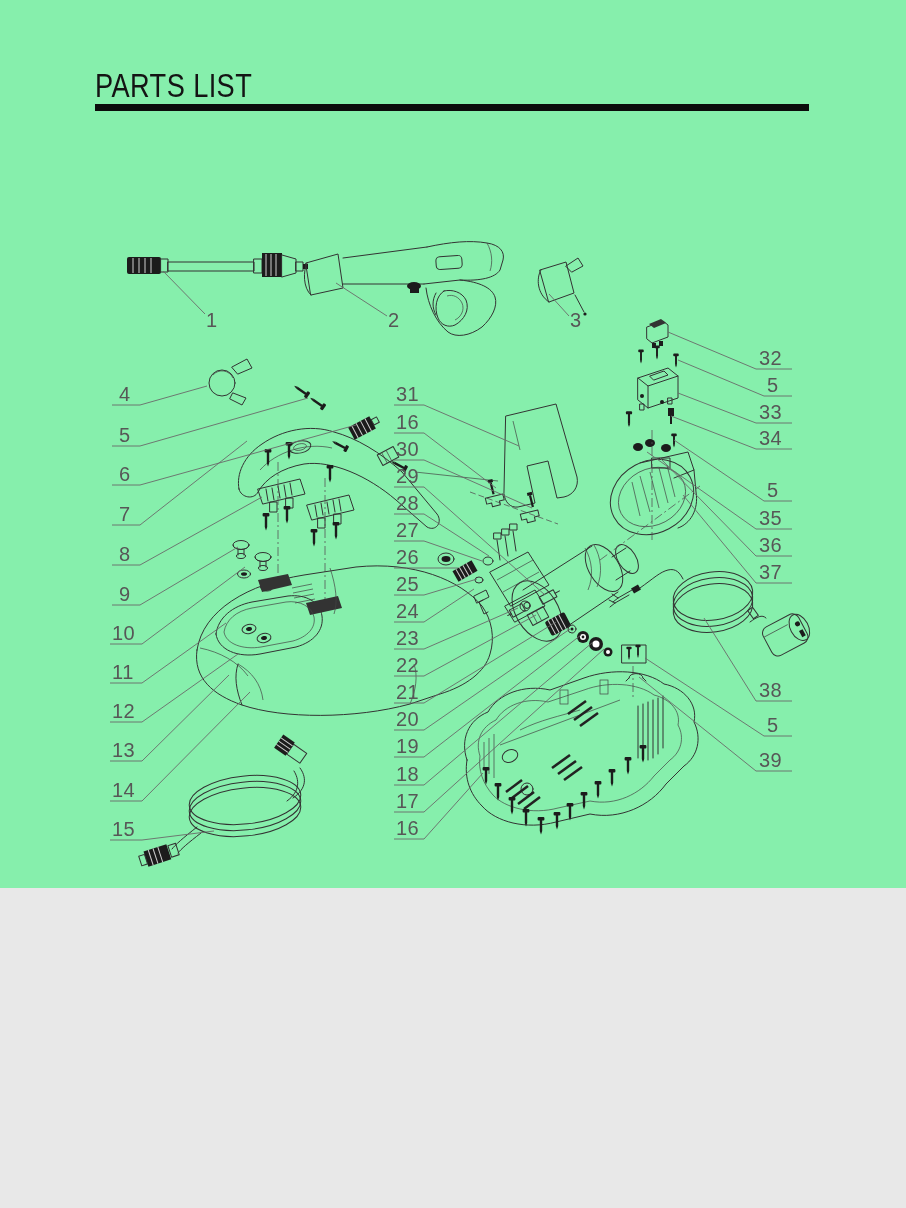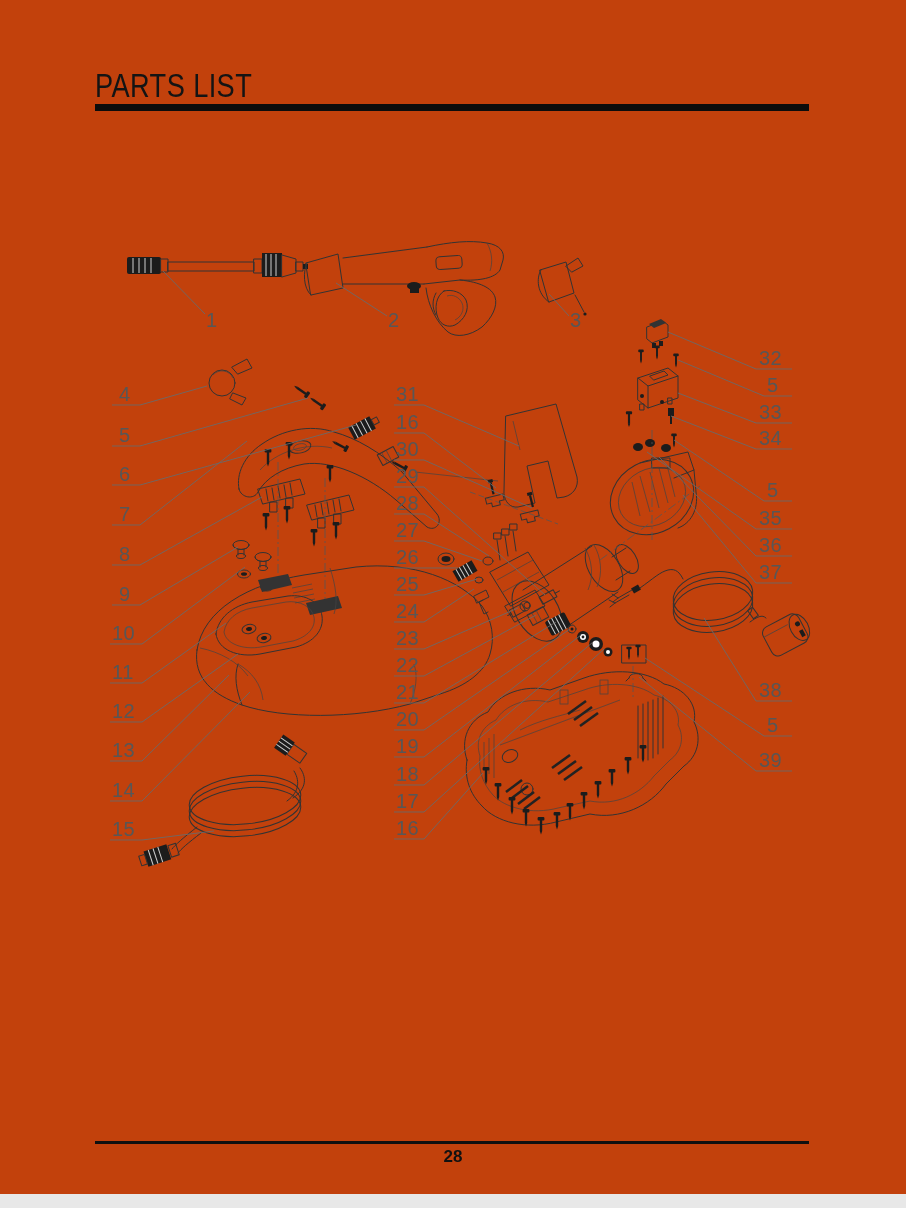--- a/index.html
+++ b/index.html
@@ -1,16 +1,16 @@
 <!DOCTYPE html>
 <html><head>
 <meta charset="utf-8">
 <style>
   html,body{margin:0;padding:0;background:#e8e8e8;}
-  .page{position:relative;width:906px;height:1194px;background:#c2410c;overflow:hidden;
+  .page{position:relative;width:906px;height:888px;background:#86efac;overflow:hidden;
         font-family:"Liberation Sans",sans-serif;}
   .title{position:absolute;left:95px;top:66px;font-size:34px;font-weight:500;color:#141414;
          letter-spacing:.5px;transform:scaleX(.8);transform-origin:left center;white-space:nowrap;}
   .rule-top{position:absolute;left:95px;top:104px;width:714px;height:7px;background:#0c0c0c;}
   .rule-bottom{position:absolute;left:95px;top:1141px;width:714px;height:3px;background:#101010;}
   .pagenum{position:absolute;left:0;top:1147px;width:906px;text-align:center;
            font-size:17px;font-weight:bold;color:#111;}
   svg{position:absolute;left:0;top:0;}
   .ln{stroke:#333;stroke-width:1;fill:none;stroke-linejoin:round;stroke-linecap:round;}
   .lt{stroke:#444;stroke-width:.7;fill:none;}

